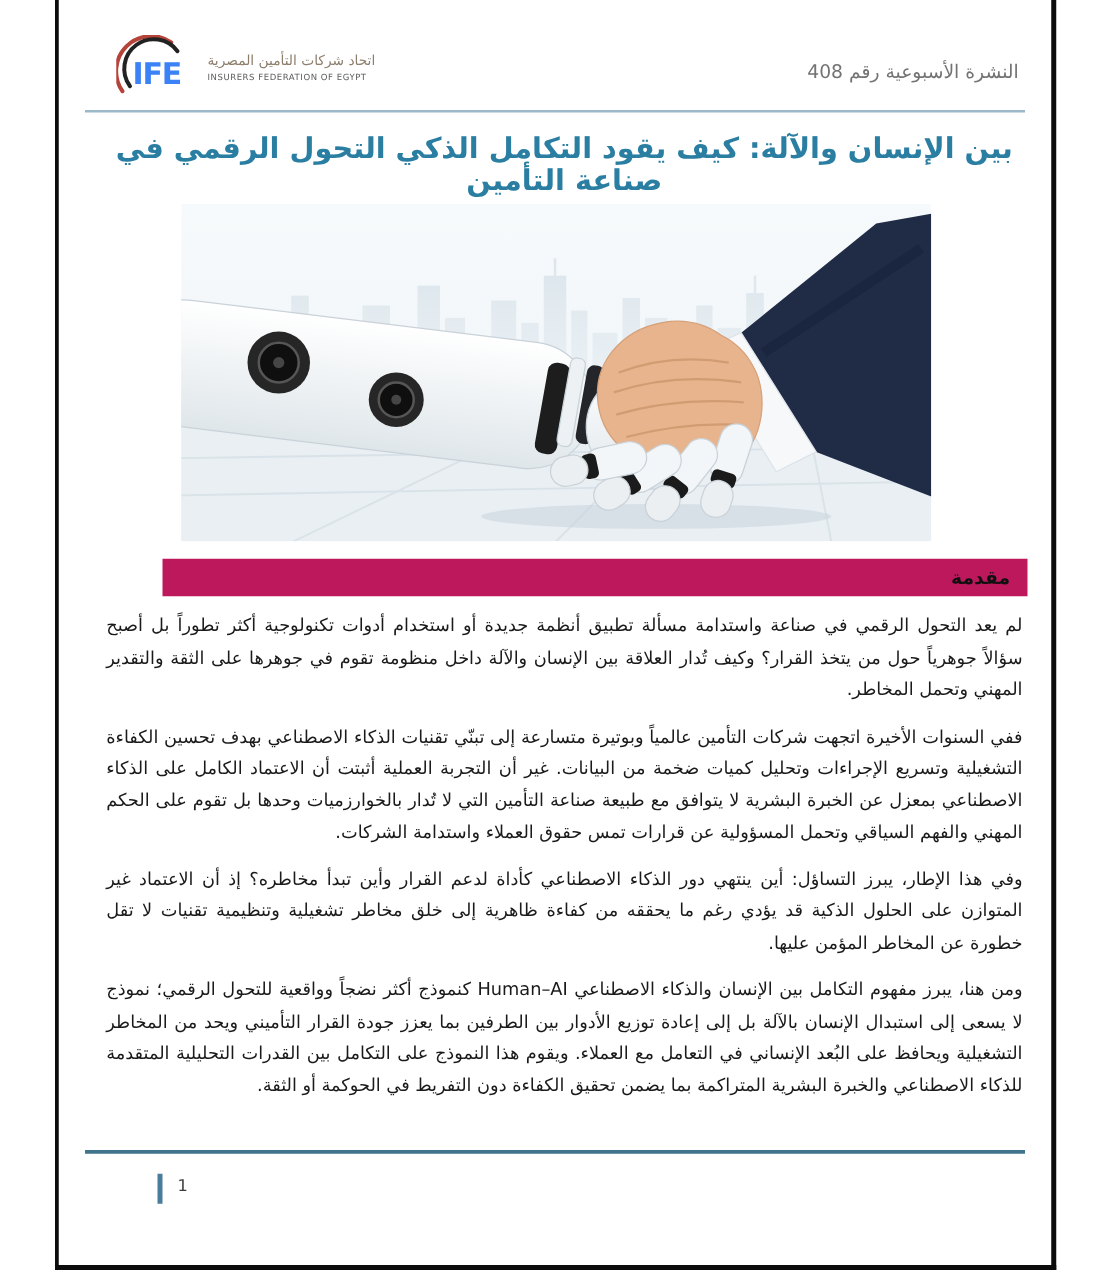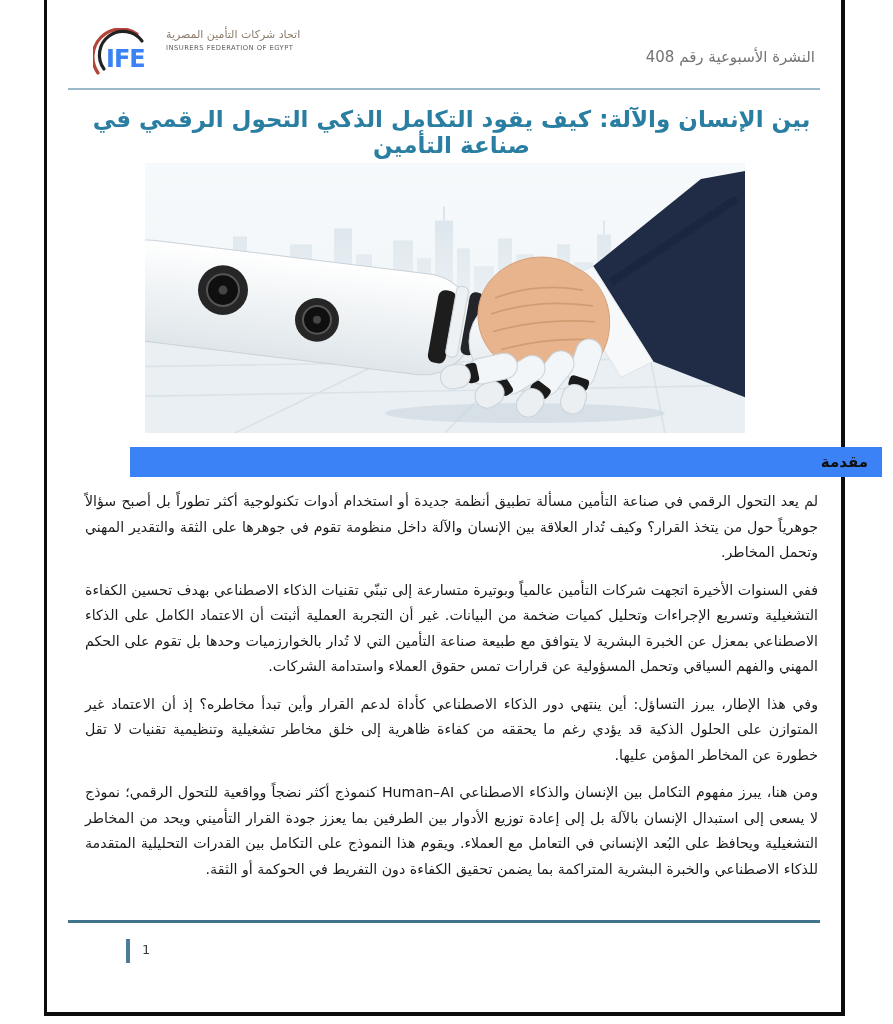--- a/index.html
+++ b/index.html
@@ -10,33 +10,33 @@
   .page{position:absolute;inset:0;}
   
   .frame-left{position:absolute;left:44px;top:0;width:3px;height:1016px;background:#0c0c0c;}
   .frame-right{position:absolute;left:841px;top:0;width:4px;height:1016px;background:#0c0c0c;}
   .frame-bottom{position:absolute;left:44px;top:1012px;width:801px;height:4px;background:#0c0c0c;}
   
   .header-logo{position:absolute;left:93px;top:28px;display:flex;align-items:flex-start;gap:9px;}
   .logo-mark{position:relative;width:64px;height:56px;}
   .logo-arcs{position:absolute;left:0;top:0;}
   .logo-abbr{position:absolute;left:13px;top:17px;font-weight:bold;font-size:24px;letter-spacing:-1px;color:#3b82f6;}
-  .logo-names{display:flex;flex-direction:column;justify-content:center;margin-top:0;}
+  .logo-names{display:flex;flex-direction:column;justify-content:center;margin-top:14px;}
   .logo-ar{font-size:11px;color:#8d7d6c;direction:rtl;text-align:left;}
   .logo-en{font-size:6.8px;color:#5d5d5d;letter-spacing:0.45px;margin-top:3px;font-weight:normal;}
   .issue-label{position:absolute;right:78px;top:48px;font-size:15px;color:#737373;direction:rtl;}
   .header-divider{position:absolute;left:68px;top:88px;width:752px;height:2px;background:#9cb9c9;}
   
   .title{position:absolute;left:85px;top:106px;width:733px;margin:0;text-align:center;direction:rtl;
          font-size:23px;font-weight:bold;color:#2a7ea2;}
   
   .hero{position:absolute;left:145px;top:163px;width:600px;height:270px;}
   .hero svg{display:block;}
   
-  .section-heading{position:absolute;left:130px;top:447px;width:752px;height:30px;background:#3b82f6;
+  .section-heading{position:absolute;left:130px;top:447px;width:692px;height:30px;background:#be185d;
                    direction:rtl;font-weight:bold;font-size:15px;color:#101010;line-height:30px;
                    padding-right:14px;box-sizing:border-box;}
   
   .body-text{position:absolute;left:85px;top:489px;width:733px;direction:rtl;}
   .body-text p{margin:0 0 12px 0;font-size:14.2px;line-height:25.5px;text-align:justify;color:#1a1a1a;}
   
   .footer-divider{position:absolute;left:68px;top:920px;width:752px;height:3px;background:#40738c;}
   .page-bar{position:absolute;left:126px;top:939px;width:4px;height:24px;background:#4a7d9b;}
   .page-number{position:absolute;left:142px;top:942px;font-size:13px;color:#3c3c3c;}
 </style>
@@ -167,21 +167,21 @@
       <use href="#rfinger" transform="translate(448,178) rotate(18)"></use>
       <use href="#rfinger" transform="translate(424,192) rotate(38)"></use>
       <use href="#rfinger" transform="translate(398,200) rotate(58)"></use>
       <use href="#rfinger" transform="translate(372,202) rotate(78)"></use>
     </svg>
   </div>
 
   <div class="section-heading">مقدمة</div>
 
   <div class="body-text">
-    <p>لم يعد التحول الرقمي في صناعة التأمين مسألة تطبيق أنظمة جديدة أو استخدام أدوات تكنولوجية أكثر تطوراً بل أصبح سؤالاً جوهرياً حول من يتخذ القرار؟ وكيف تُدار العلاقة بين الإنسان والآلة داخل منظومة تقوم في جوهرها على الثقة والتقدير المهني وتحمل المخاطر.</p>
+    <p>لم يعد التحول الرقمي في صناعة واستدامة مسألة تطبيق أنظمة جديدة أو استخدام أدوات تكنولوجية أكثر تطوراً بل أصبح سؤالاً جوهرياً حول من يتخذ القرار؟ وكيف تُدار العلاقة بين الإنسان والآلة داخل منظومة تقوم في جوهرها على الثقة والتقدير المهني وتحمل المخاطر.</p>
     <p>ففي السنوات الأخيرة اتجهت شركات التأمين عالمياً وبوتيرة متسارعة إلى تبنّي تقنيات الذكاء الاصطناعي بهدف تحسين الكفاءة التشغيلية وتسريع الإجراءات وتحليل كميات ضخمة من البيانات. غير أن التجربة العملية أثبتت أن الاعتماد الكامل على الذكاء الاصطناعي بمعزل عن الخبرة البشرية لا يتوافق مع طبيعة صناعة التأمين التي لا تُدار بالخوارزميات وحدها بل تقوم على الحكم المهني والفهم السياقي وتحمل المسؤولية عن قرارات تمس حقوق العملاء واستدامة الشركات.</p>
     <p>وفي هذا الإطار، يبرز التساؤل: أين ينتهي دور الذكاء الاصطناعي كأداة لدعم القرار وأين تبدأ مخاطره؟ إذ أن الاعتماد غير المتوازن على الحلول الذكية قد يؤدي رغم ما يحققه من كفاءة ظاهرية إلى خلق مخاطر تشغيلية وتنظيمية تقنيات لا تقل خطورة عن المخاطر المؤمن عليها.</p>
     <p>ومن هنا، يبرز مفهوم التكامل بين الإنسان والذكاء الاصطناعي Human–AI كنموذج أكثر نضجاً وواقعية للتحول الرقمي؛ نموذج لا يسعى إلى استبدال الإنسان بالآلة بل إلى إعادة توزيع الأدوار بين الطرفين بما يعزز جودة القرار التأميني ويحد من المخاطر التشغيلية ويحافظ على البُعد الإنساني في التعامل مع العملاء. ويقوم هذا النموذج على التكامل بين القدرات التحليلية المتقدمة للذكاء الاصطناعي والخبرة البشرية المتراكمة بما يضمن تحقيق الكفاءة دون التفريط في الحوكمة أو الثقة.</p>
   </div>
 
   <div class="footer-divider"></div>
   <div class="page-bar"></div>
   <div class="page-number">1</div>
 
 </div>

